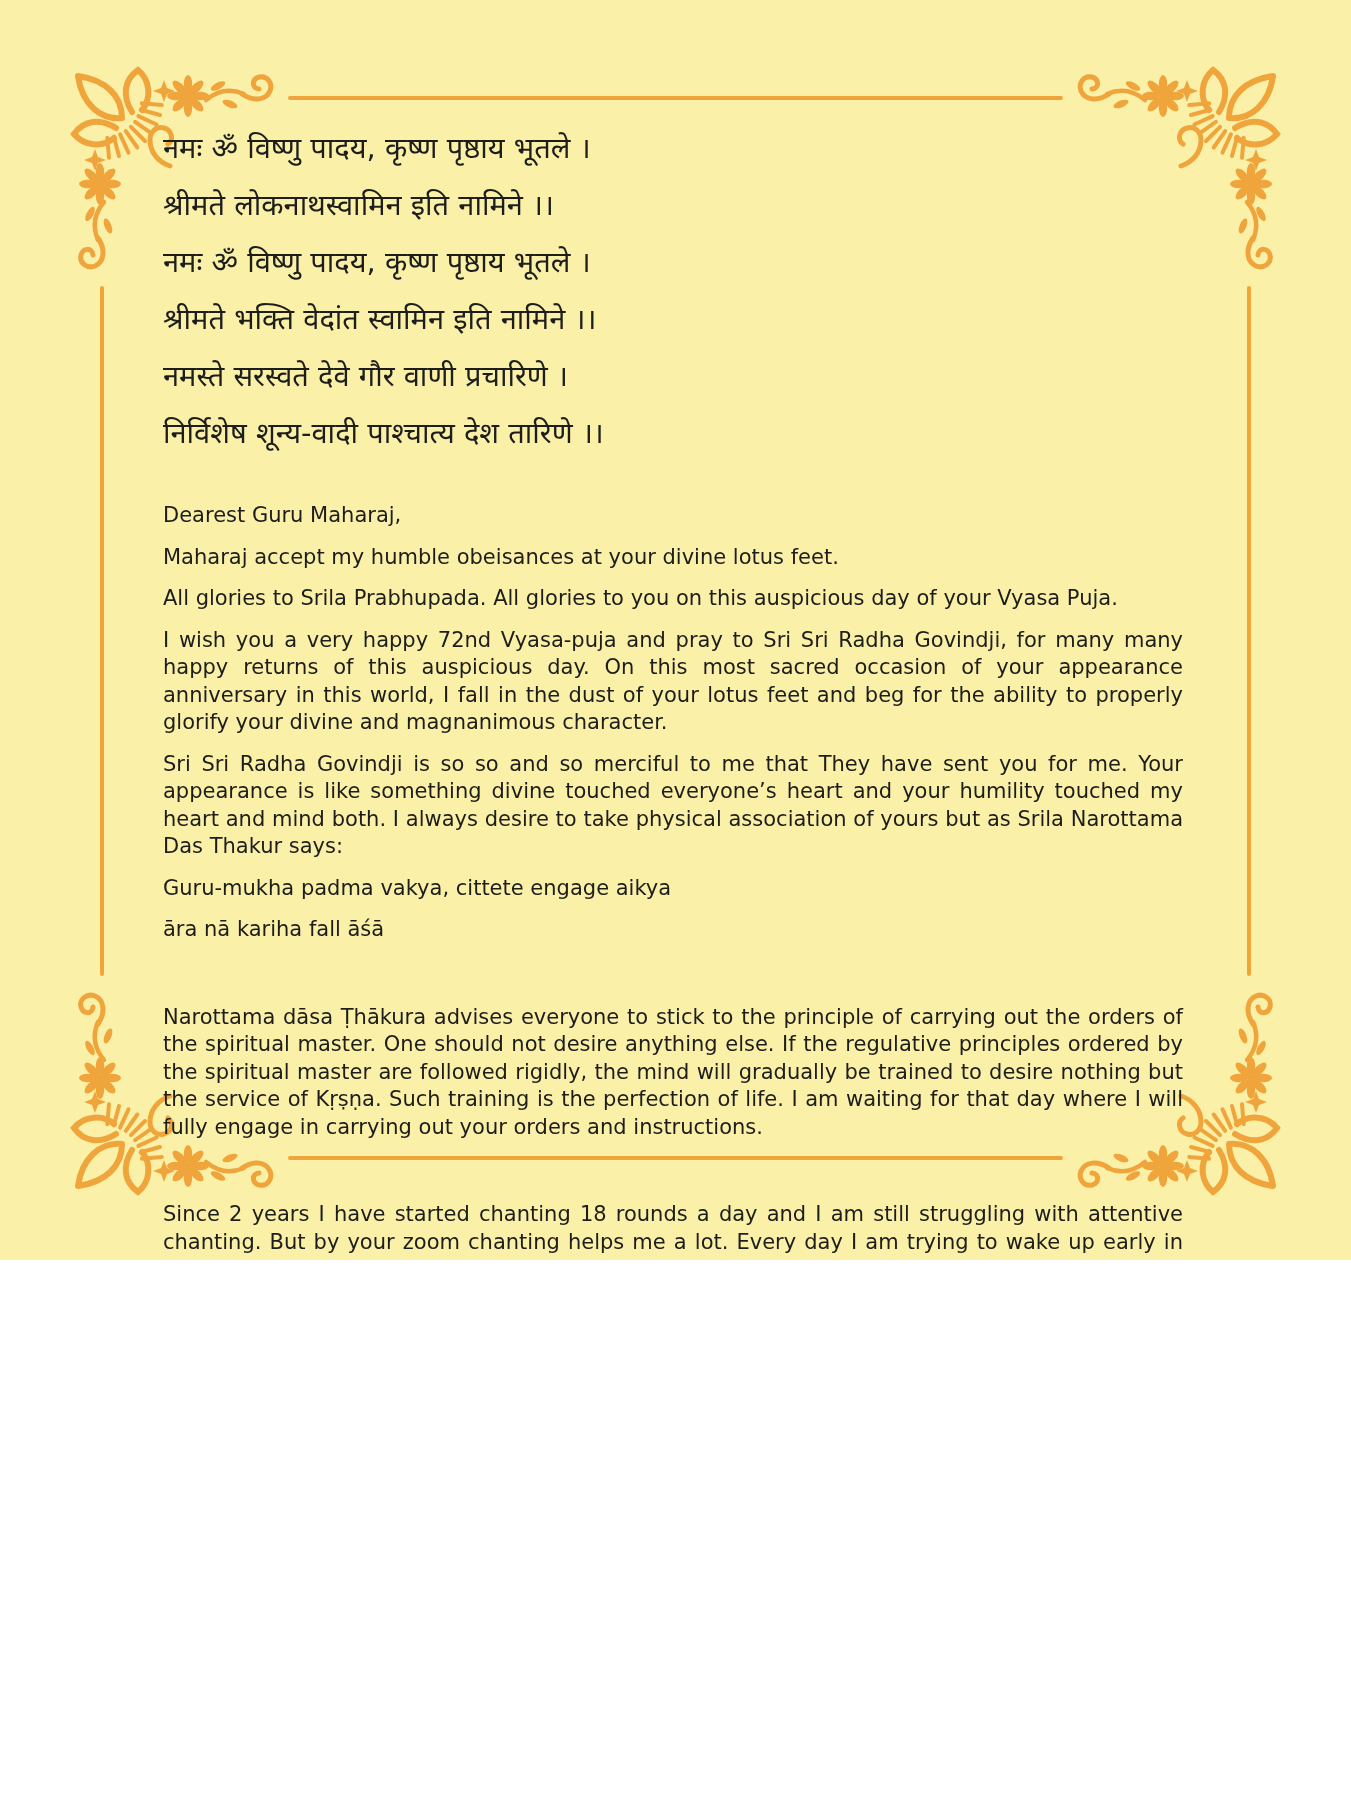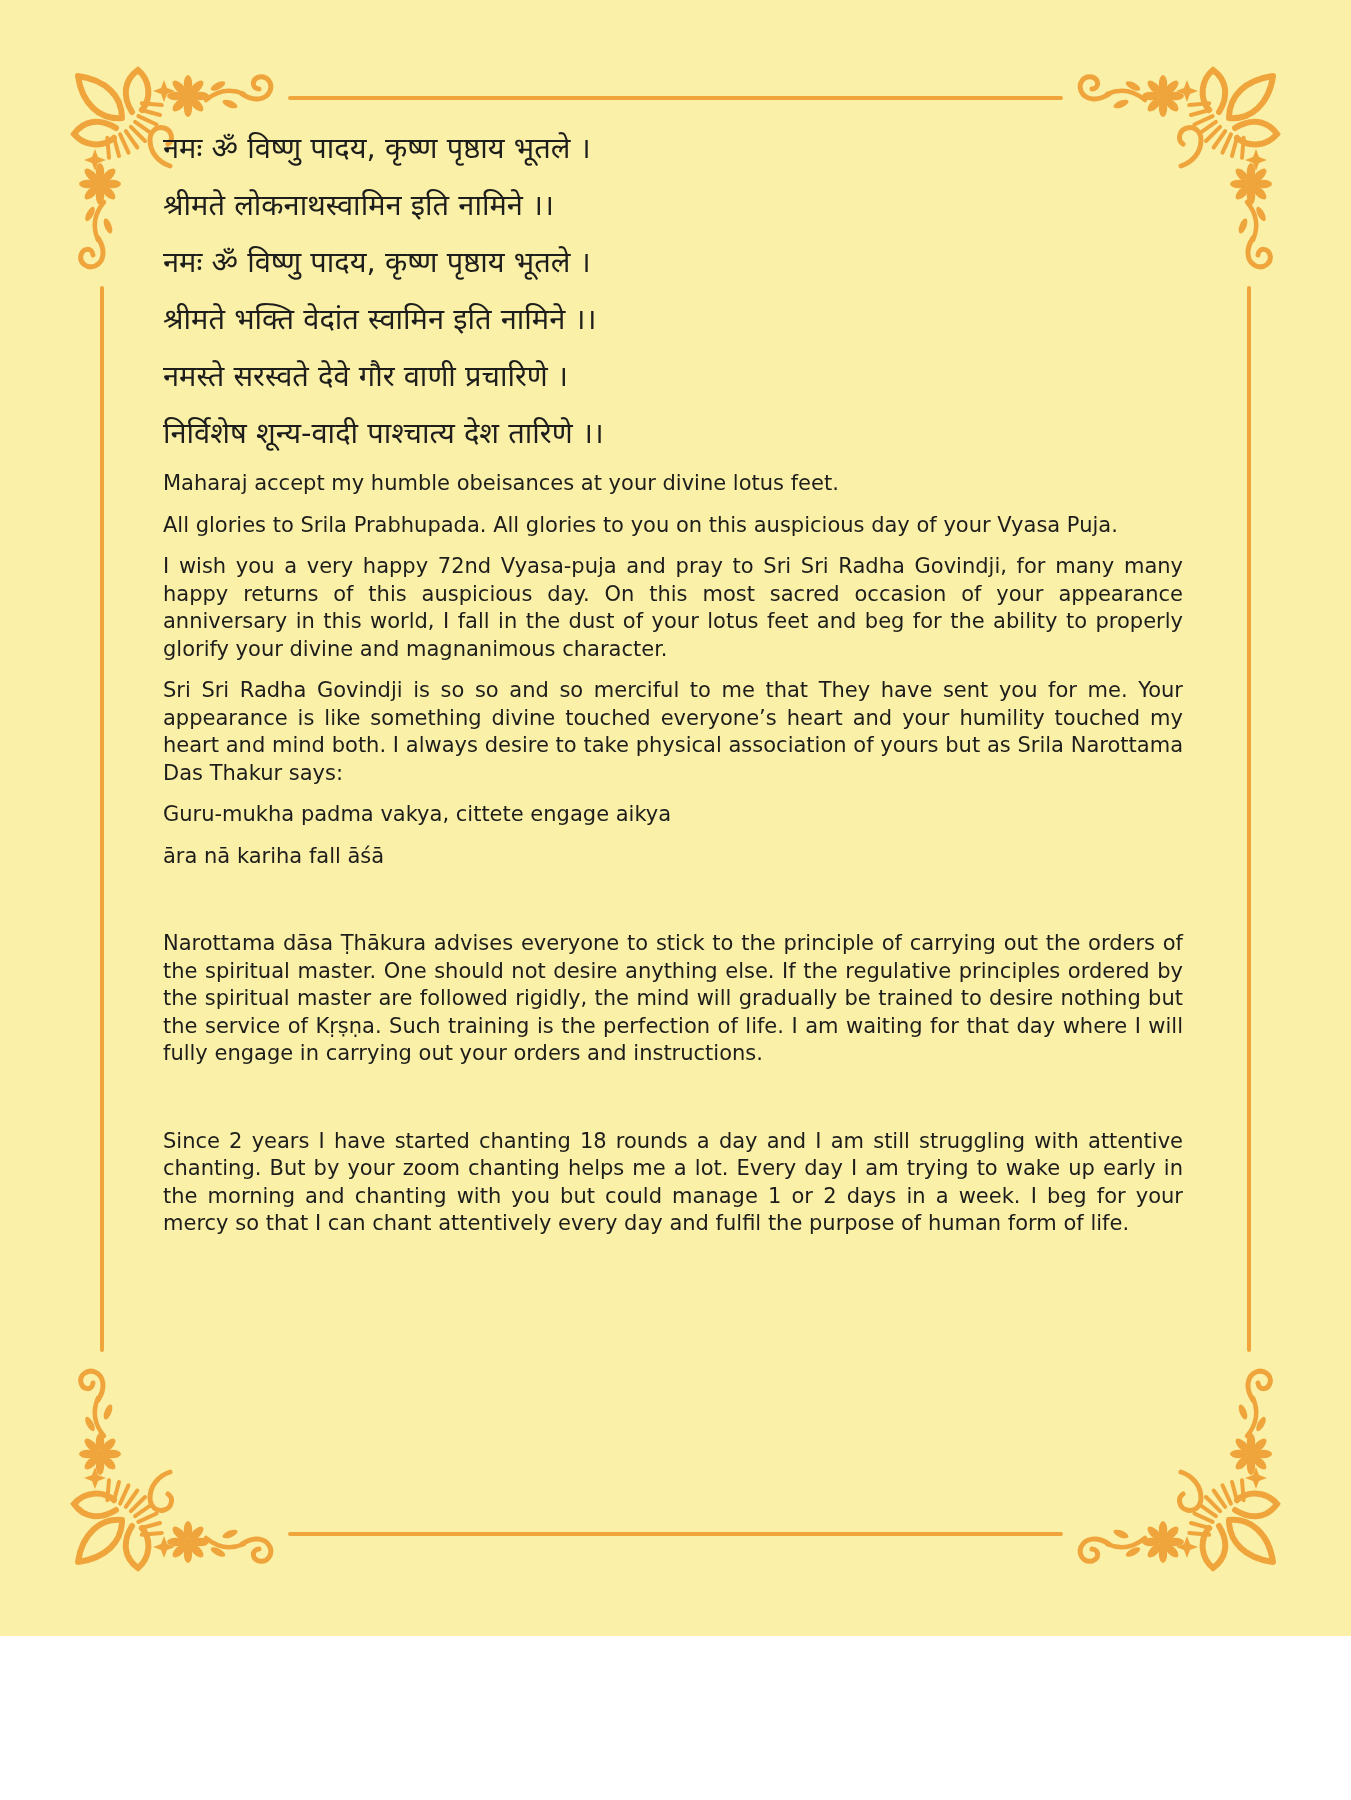--- a/index.html
+++ b/index.html
@@ -4,21 +4,21 @@
 <style>
   :root{
     --background:#FAF0A8;
     --accent:#EFA53B;
     --text:#1D1D1B;
     --page-number:#C23A2C;
   }
   html,body{margin:0;padding:0;}
   .page{
     position:relative;
-    width:1351px;height:1636px;
+    width:1351px;height:1260px;
     background:var(--background);
     font-family:"DejaVu Sans","Liberation Sans",sans-serif;
     color:var(--text);
     overflow:hidden;
   }
   
   .frame-line{position:absolute;background:var(--accent);border-radius:2px;}
   .line-top{left:288px;right:288px;top:96px;height:4px;}
   .line-bottom{left:288px;right:288px;bottom:100px;height:4px;}
   .line-left{left:100px;top:286px;bottom:284px;width:4px;}
@@ -188,20 +188,21 @@
     <div class="verses">
       <p>नमः ॐ विष्णु पादय, कृष्ण पृष्ठाय भूतले ।</p>
       <p>श्रीमते लोकनाथस्वामिन इति नामिने ।।</p>
       <p>नमः ॐ विष्णु पादय, कृष्ण पृष्ठाय भूतले ।</p>
       <p>श्रीमते भक्ति वेदांत स्वामिन इति नामिने ।।</p>
       <p>नमस्ते सरस्वते देवे गौर वाणी प्रचारिणे ।</p>
       <p>निर्विशेष शून्य-वादी पाश्चात्य देश तारिणे ।।</p>
     </div>
 
     <div class="letter">
+      <p class="salutation">Dearest Guru Maharaj,</p>
       <p>Maharaj accept my humble obeisances at your divine lotus feet.</p>
       <p class="justify">All glories to Srila Prabhupada. All glories to you on this auspicious day of your Vyasa Puja.</p>
       <p class="justify">I wish you a very happy 72nd Vyasa-puja and pray to Sri Sri Radha Govindji, for many many happy returns of this auspicious day. On this most sacred occasion of your appearance anniversary in this world, I fall in the dust of your lotus feet and beg for the ability to properly glorify your divine and magnanimous character.</p>
       <p class="justify">Sri Sri Radha Govindji is so so and so merciful to me that They have sent you for me. Your appearance is like something divine touched everyone’s heart and your humility touched my heart and mind both. I always desire to take physical association of yours but as Srila Narottama Das Thakur says:</p>
       <p>Guru-mukha padma vakya, cittete engage aikya</p>
       <p>āra nā kariha fall āśā</p>
       <p class="justify gap-before">Narottama dāsa Ṭhākura advises everyone to stick to the principle of carrying out the orders of the spiritual master. One should not desire anything else. If the regulative principles ordered by the spiritual master are followed rigidly, the mind will gradually be trained to desire nothing but the service of Kṛṣṇa. Such training is the perfection of life. I am waiting for that day where I will fully engage in carrying out your orders and instructions.</p>
       <p class="justify gap-before">Since 2 years I have started chanting 18 rounds a day and I am still struggling with attentive chanting. But by your zoom chanting helps me a lot. Every day I am trying to wake up early in the morning and chanting with you but could manage 1 or 2 days in a week. I beg for your mercy so that I can chant attentively every day and fulfil the purpose of human form of life.</p>
     </div>
 

